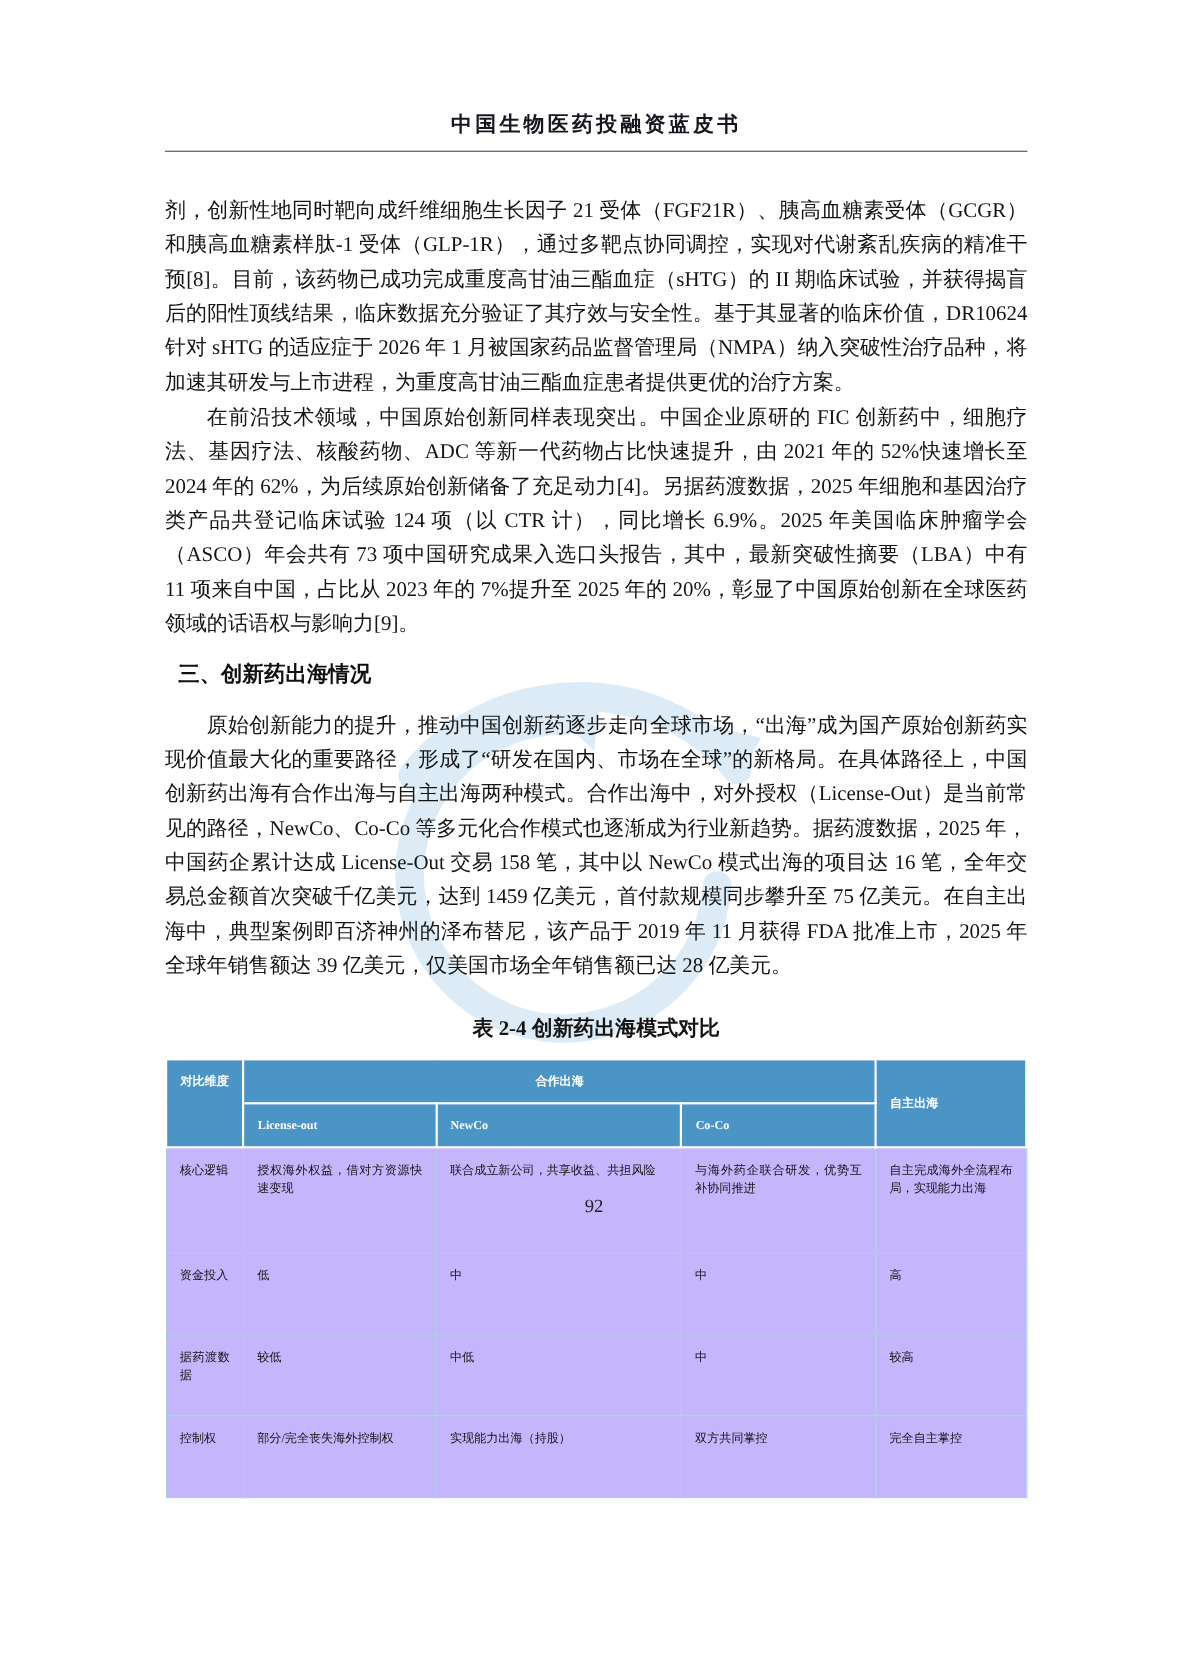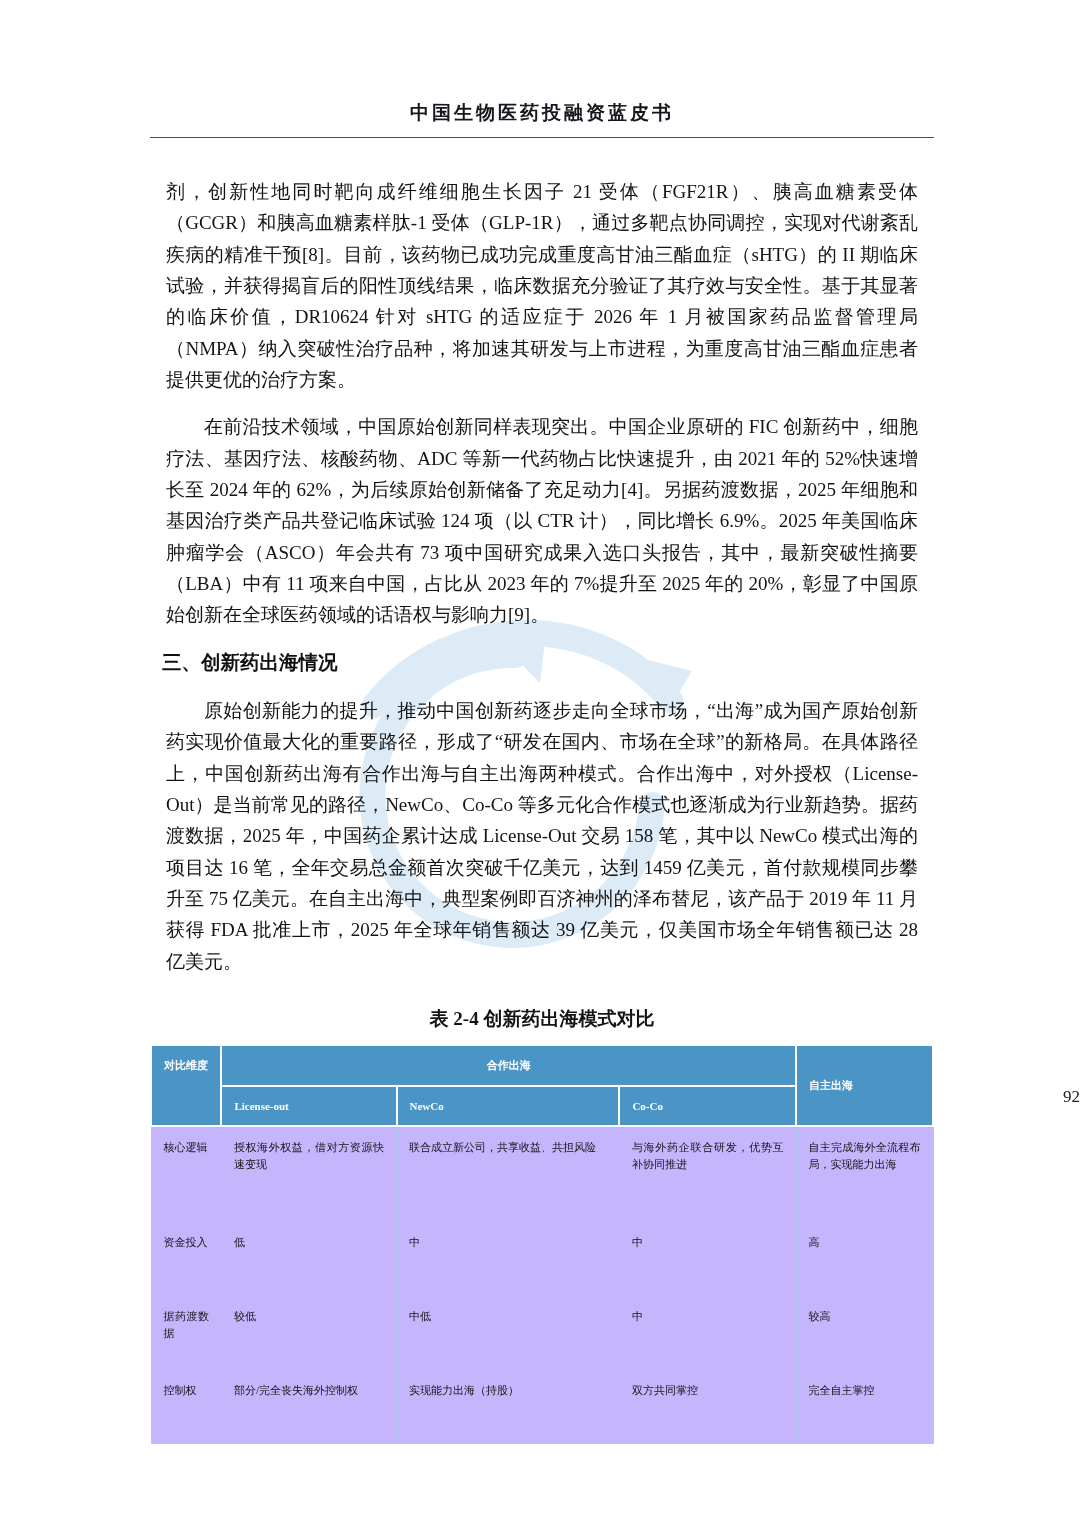--- a/index.html
+++ b/index.html
@@ -45,21 +45,21 @@
   }
   
   .doc-body {
     position: relative;
     z-index: 1;
     margin-top: 38px;
     font-size: 19px;
     line-height: 1.65;
     text-align: justify;
   }
-  .para { margin: 16px; }
+  .para { margin: 0; }
   .para.indent { text-indent: 2em; }
   .section-heading {
     font-size: 19.5px;
     font-weight: bold;
     margin: 15px 0 13px 12px;
     color: #101010;
   }
   
   .table-title {
     position: relative;
@@ -99,21 +99,21 @@
   }
   .compare-table td.row-label { color: #141414; }
   .compare-table tbody tr { height: 74px; }
   .compare-table tbody tr.tall { height: 96px; }
   
   .page-footer {
     position: absolute;
     left: 0;
     right: 0;
     bottom: 78px;
-    text-align: right;
+    text-align: center;
     font-size: 17px;
     color: #222222;
     z-index: 1;
   }
 </style>
 </head>
 <body>
 
 <div class="page">
 

